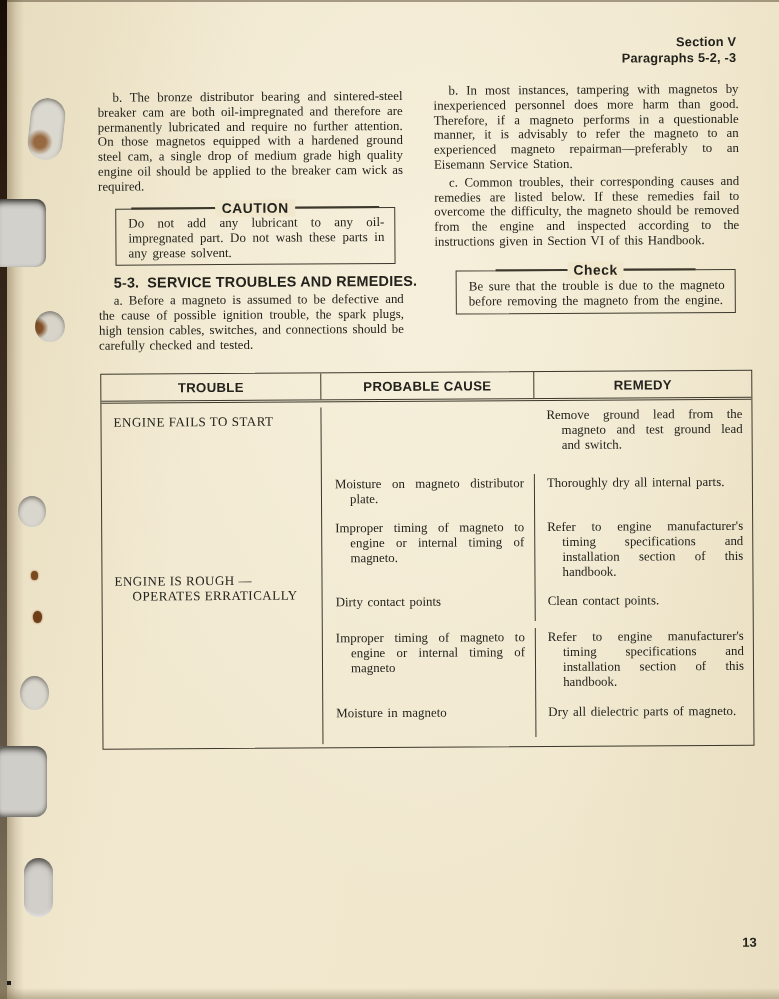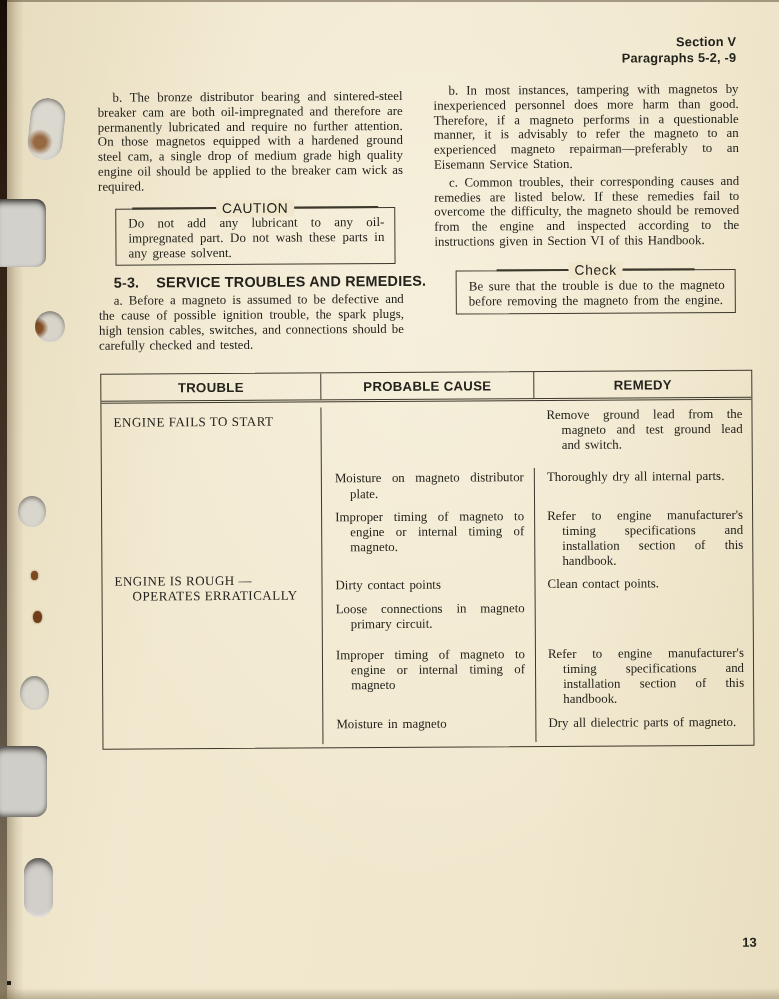--- a/index.html
+++ b/index.html
@@ -23,27 +23,27 @@
   .col{width:305px;}
   .para{font-size:12.9px;line-height:14.8px;text-align:justify;text-indent:15px;margin:0;word-spacing:1.5px;}
   .para.first{margin-top:5px;}
 
   
   .ebox{border:1.5px solid #3c382c;position:relative;box-sizing:border-box;}
   .ebox p{font-size:13px;line-height:15.2px;text-align:justify;margin:0;word-spacing:2px;}
   .caution-box{margin:14px 8px 0 17px;padding:6px 10px 4px 12px;}
   .note-box{margin:21px 4px 0 21px;padding:7px 10px 5px 12px;}
   .ebox-label{position:absolute;top:-9px;left:0;right:0;display:flex;align-items:center;justify-content:center;}
-  .ebox-label .lbl{background:#f0e7cd;padding:0 6px;font-family:"Liberation Sans",sans-serif;font-weight:normal;font-size:13.8px;letter-spacing:0.6px;line-height:17px;}
+  .ebox-label .lbl{background:#f0e7cd;padding:0 6px;font-family:"Liberation Sans",sans-serif;font-weight:bold;font-size:13.8px;letter-spacing:0.6px;line-height:17px;}
   .rule{height:2px;background:#3c382c;}
   .caution-box .rule{width:84px;}
   .note-box .rule{width:72px;}
 
   .heading{margin:9px 0 3px 0;font-family:"Liberation Sans",sans-serif;font-weight:bold;font-size:14.4px;letter-spacing:0.2px;white-space:nowrap;}
-  .heading .hnum{margin-right:17px;padding-left:15px;}
+  .heading .hnum{margin-right:8px;padding-left:15px;}
 
   
   .ts-table{position:absolute;left:101px;top:372px;width:652px;height:376px;border:1.6px solid #3c382c;box-sizing:border-box;background:transparent;}
   .thead{display:grid;grid-template-columns:220px 213px 1fr;height:29px;border-bottom:3px double #3c382c;box-sizing:border-box;}
   .th{display:flex;align-items:center;justify-content:center;font-family:"Liberation Sans",sans-serif;font-weight:bold;font-size:13.2px;letter-spacing:0.3px;border-right:1.3px solid #3c382c;}
   .th:last-child{border-right:none;}
   .tbody{display:grid;grid-template-columns:220px 213px 1fr;padding-top:5px;height:calc(100% - 32px);box-sizing:border-box;overflow:hidden;}
   .trouble-cell{grid-column:1;grid-row:1 / span 8;border-right:1.3px solid #3c382c;position:relative;font-size:13px;letter-spacing:0.5px;line-height:15.2px;}
   .trouble-1{padding:6px 6px 0 12px;}
   .trouble-2{position:absolute;top:165px;left:12px;right:2px;}
@@ -87,21 +87,21 @@
 </style>
 </head>
 <body>
 
 <div class="page">
 
   <div class="content">
 
     <div class="hdr sans">
       <div>Section V</div>
-      <div>Paragraphs 5-2, -9</div>
+      <div>Paragraphs 5-2, -3</div>
     </div>
 
     <div class="cols">
 
       <div class="col">
         <p class="para first">b. The bronze distributor bearing and sintered-steel breaker cam are both oil-impregnated and therefore are permanently lubricated and require no further attention. On those magnetos equipped with a hardened ground steel cam, a single drop of medium grade high quality engine oil should be applied to the breaker cam wick as required.</p>
 
         <div class="ebox caution-box">
           <div class="ebox-label">
             <span class="rule"></span>
@@ -168,23 +168,20 @@
             <div class="item g5">Refer to engine manufacturer's timing specifications and installation section of this handbook.</div>
           </div>
 
         <div class="cause-cell r4">
             <div class="item g6">Dirty contact points</div>
           </div>
         <div class="remedy-cell r4">
             <div class="item g6">Clean contact points.</div>
           </div>
 
-        <div class="cause-cell r5">
-            <div class="item g12">Loose connections in magneto primary circuit.</div>
-          </div>
 
         <div class="cause-cell r6">
             <div class="item g6">Improper timing of magneto to engine or internal timing of magneto</div>
           </div>
         <div class="remedy-cell r6">
             <div class="item g6">Refer to engine manufacturer's timing specifications and installation section of this handbook.</div>
           </div>
 
         <div class="cause-cell r7">
             <div class="item g10">Moisture in magneto</div>

